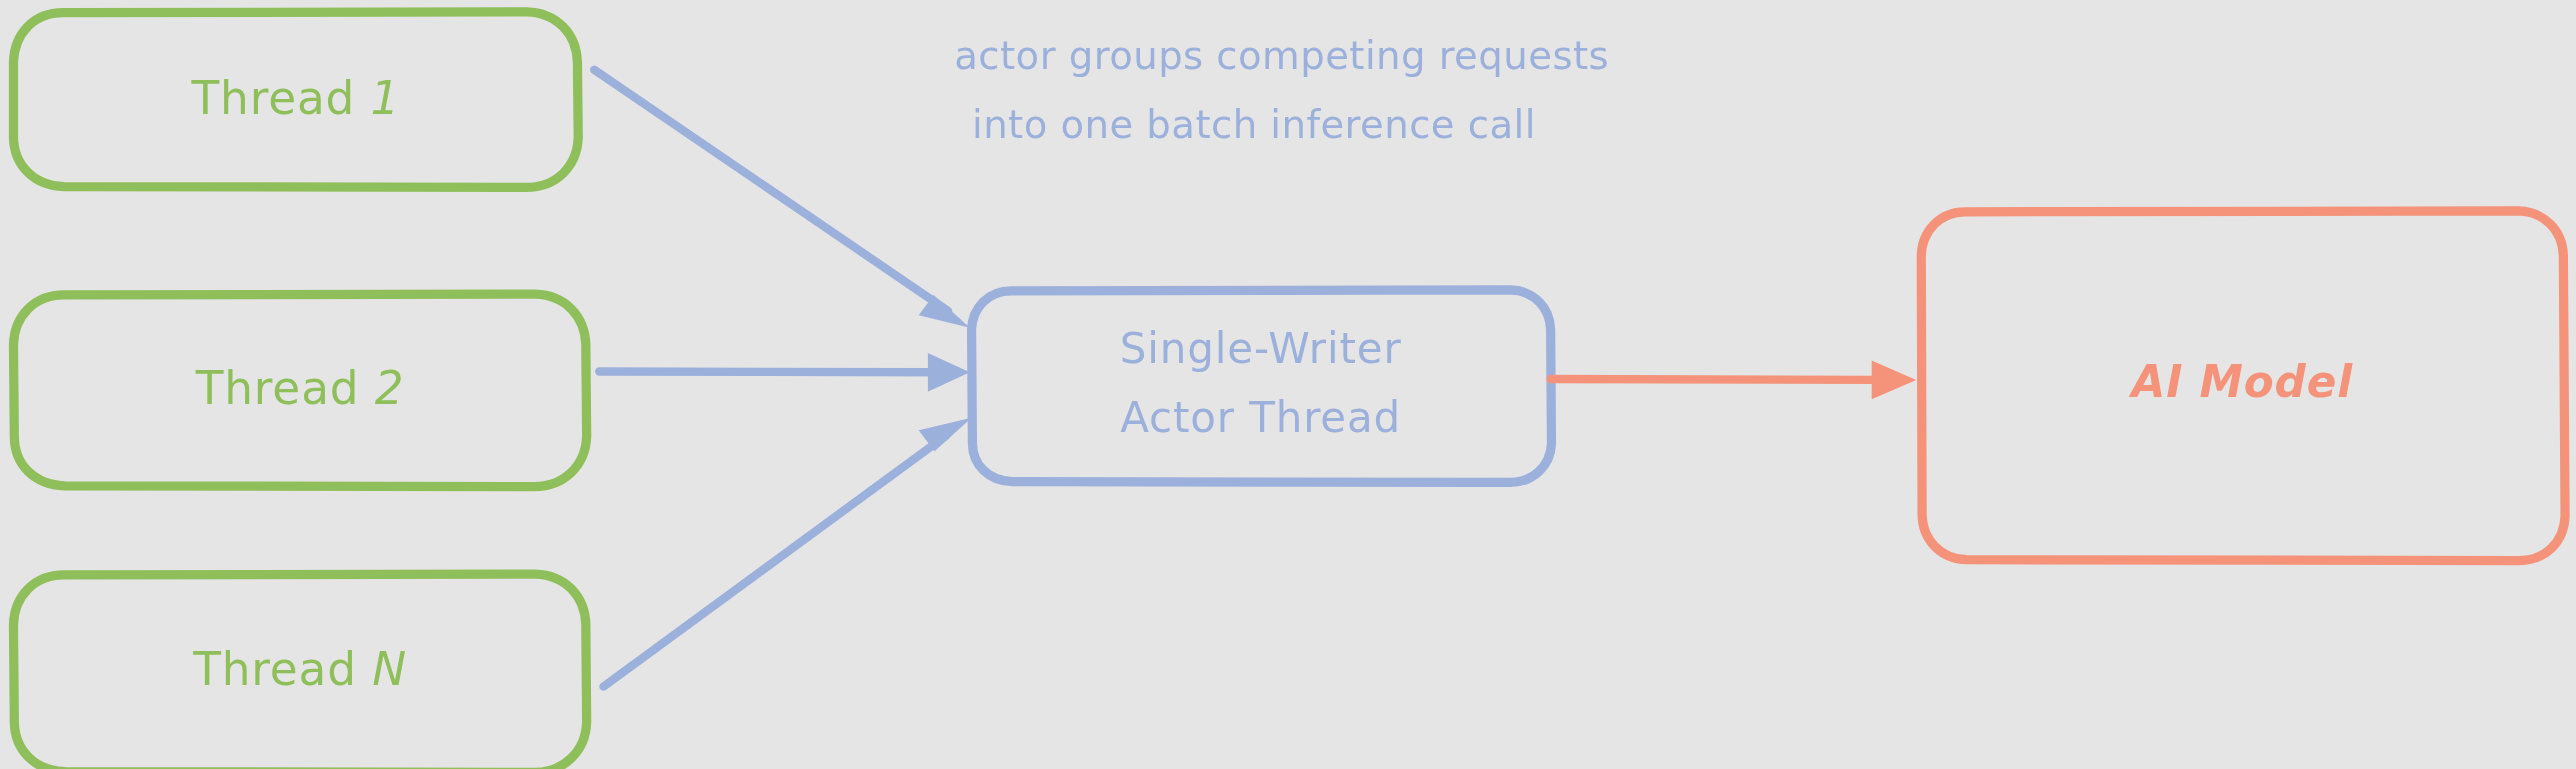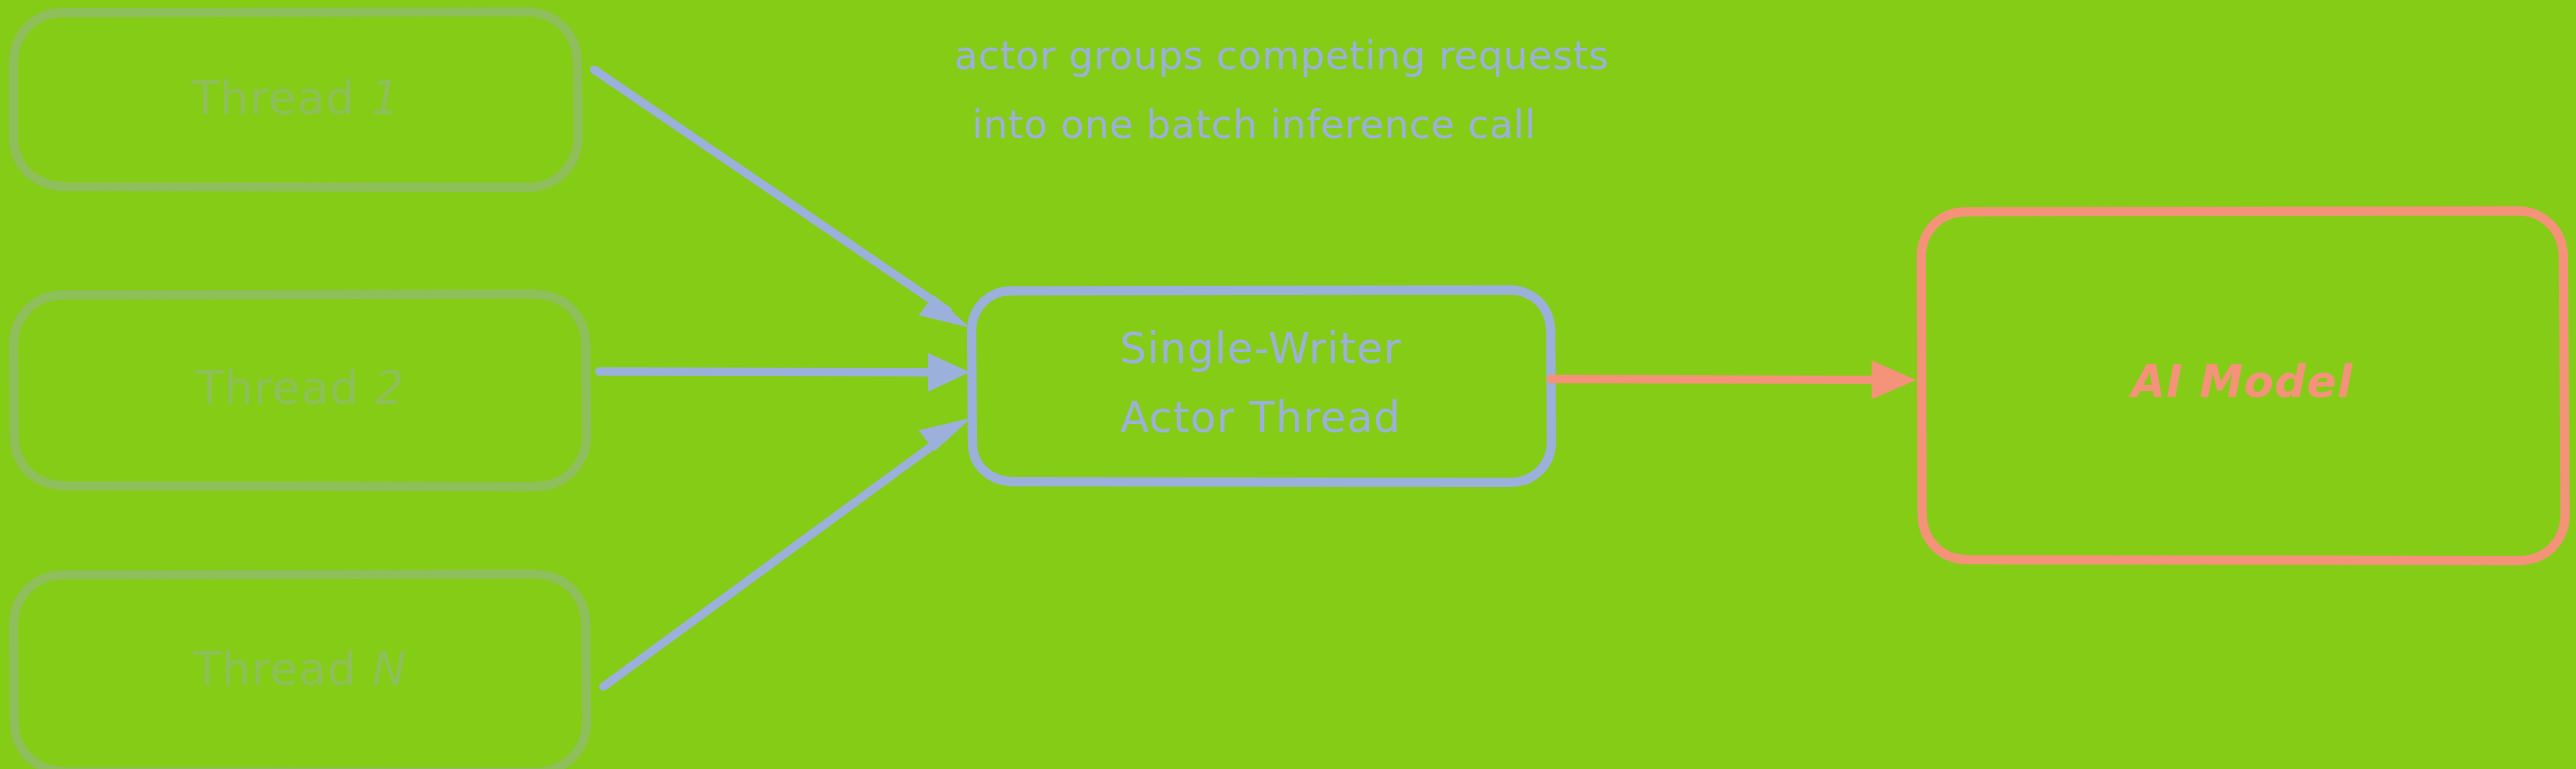--- a/index.html
+++ b/index.html
@@ -7,21 +7,21 @@
     padding: 0;
     background: #000000;
   }
   body {
     font-family: "DejaVu Sans", sans-serif;
   }
   #canvas {
     position: relative;
     width: 2576px;
     height: 769px;
-    background: #84cc16;
+    background: #e5e5e5;
     overflow: hidden;
   }
   #diagram-svg {
     position: absolute;
     inset: 0;
     width: 2576px;
     height: 769px;
     display: block;
   }
   .node-label {

